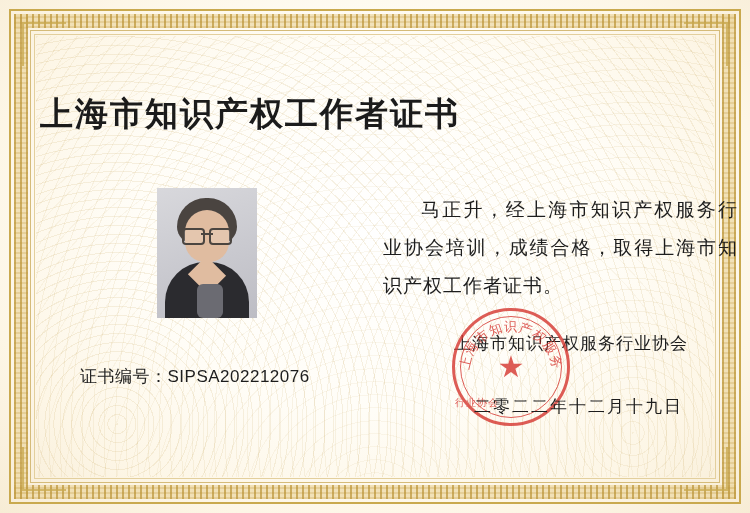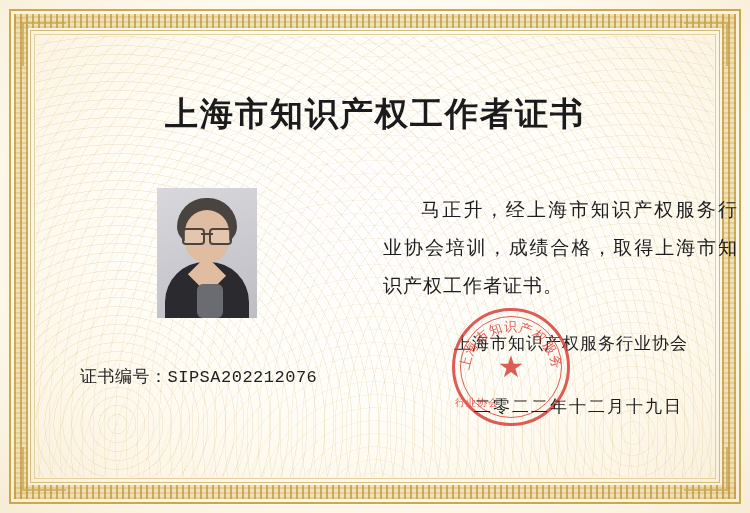--- a/index.html
+++ b/index.html
@@ -90,21 +90,21 @@
   .content {
     position: absolute;
     left: 40px; top: 40px; right: 40px; bottom: 40px;
   }
 
   .title {
     position: absolute;
     top: 52px;
     left: 0;
     right: 0;
-    text-align: center;
+    text-align: left;
     font-family: "DejaVu Serif", serif;
     font-size: 33px;
     letter-spacing: 2px;
     color: #1b1b1b;
     font-weight: 600;
   }
 
   .photo {
     position: absolute;
     left: 117px;
@@ -176,21 +176,21 @@
     text-indent: 38px;
     letter-spacing: 1px;
     text-align: justify;
     margin-left: 43px;
   }
 
   .cert-number {
     position: absolute;
     left: 40px;
     top: 325px;
-    font-family: Liberation Mono, monospace;
+    font-family: Liberation Sans, sans-serif;
     font-size: 17px;
     color: #1d1d1d;
     letter-spacing: 0.5px;
   }
 
   .issuer {
     position: absolute;
     right: 22px;
     top: 292px;
     font-family: "DejaVu Serif", serif;

